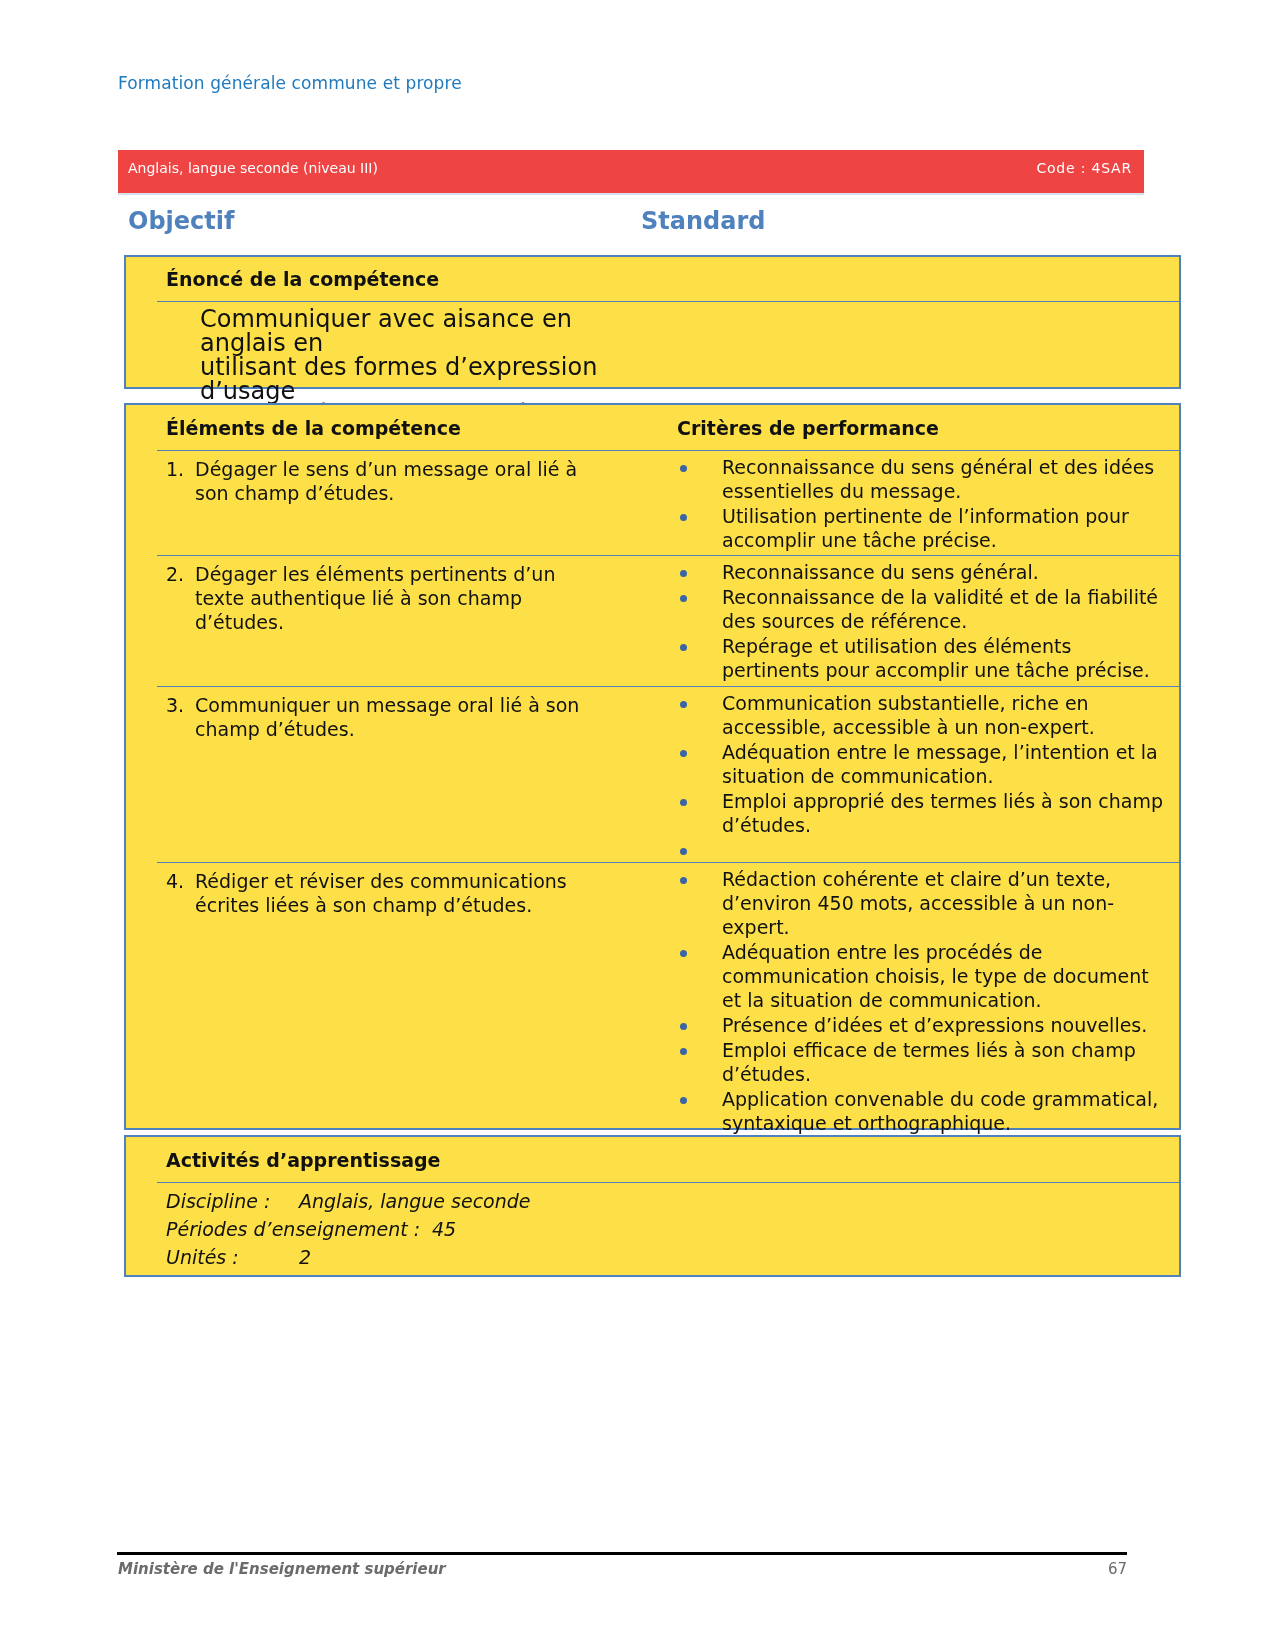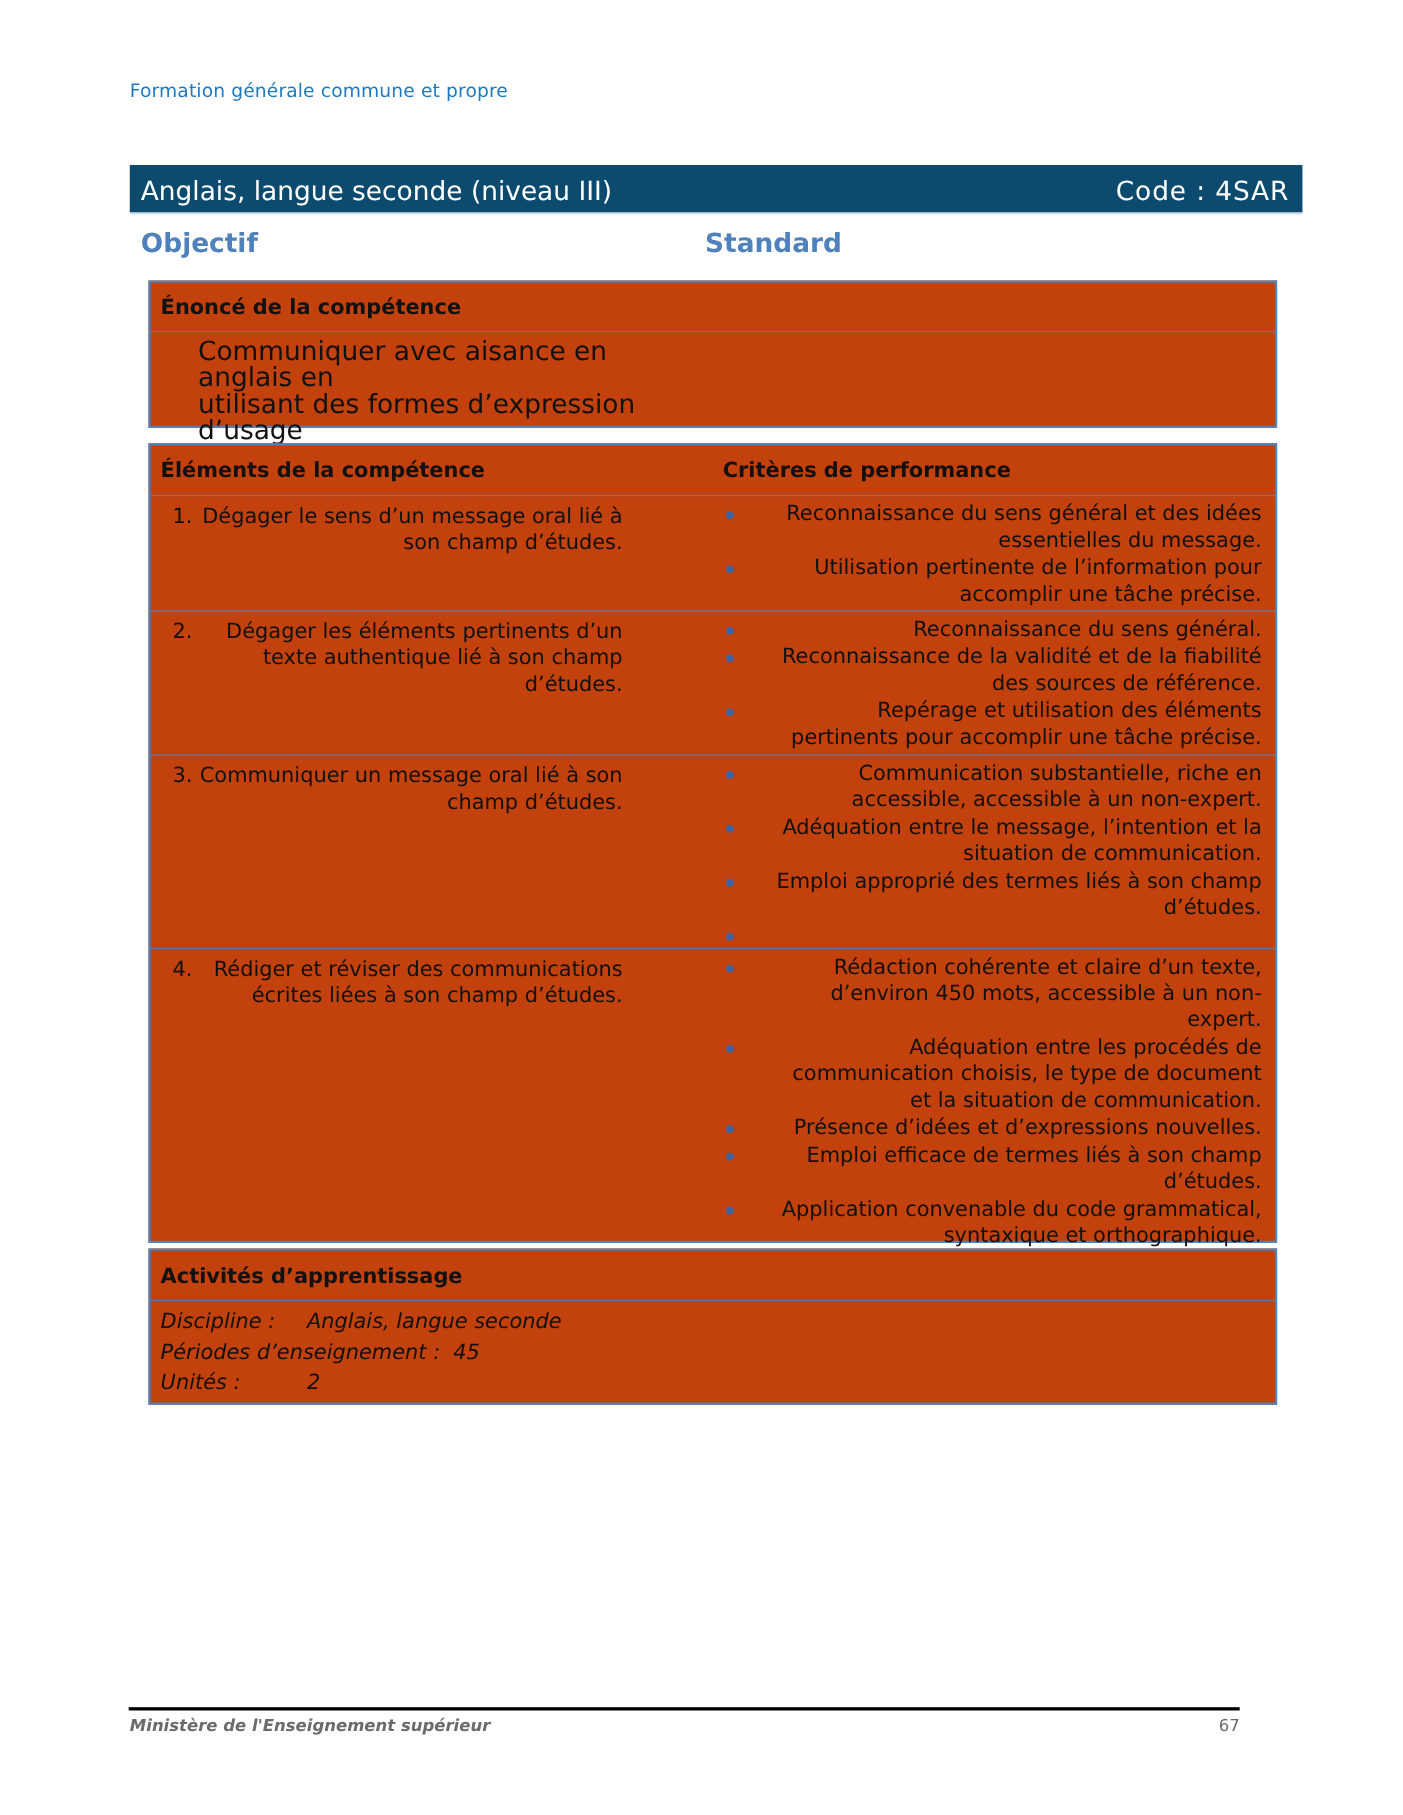--- a/index.html
+++ b/index.html
@@ -6,44 +6,43 @@
   body {
     width: 1275px; height: 1650px; background: #ffffff; position: relative;
     font-family: "DejaVu Sans", sans-serif; color: #111111; overflow: hidden;
   }
   .running-head {
     position: absolute; left: 118px; top: 73px;
     font-size: 17px; color: #1f7abf; letter-spacing: 0.1px;
   }
   .banner {
     position: absolute; left: 118px; top: 150px; width: 1026px; height: 43px;
-    background: #0c4a6e; color: #ffffff; font-size: 24px;
+    background: #ef4444; color: #ffffff; font-size: 14px;
     box-shadow: 0 2px 0 #d7e1ee;
-    padding-left: 40px;
   }
   .banner .title { position: absolute; left: 10px; top: 10px; }
   .banner .code { position: absolute; right: 12px; top: 10px; letter-spacing: 0.8px; }
   .section-head {
     position: absolute; top: 207px; font-size: 24px; font-weight: bold; color: #4f81bd;
   }
   .box {
-    position: absolute; left: 135px; width: 1022px;
-    border: 2px solid #4f81bd; background: #c2410c;
+    position: absolute; left: 124px; width: 1022px;
+    border: 2px solid #4f81bd; background: #fde047; padding-left: 31px;
   }
   .box .hdr {
     font-weight: bold; font-size: 19px; padding: 0 0 0 9px;
     border-bottom: 1px solid #4f81bd; box-sizing: border-box;
     display: flex; align-items: center;
   }
   .enonce { top: 255px; height: 130px; }
   .enonce .hdr { height: 45px; }
   .enonce .body {
     padding: 5px 9px 0 9px; font-size: 24px; line-height: 24px; width: 420px; margin-left: 34px;
   }
-  .elements { top: 403px; height: 723px; text-align: right; }
+  .elements { top: 403px; height: 723px; }
   .elements .hdr { height: 46px; position: relative; }
   .elements .hdr .c2 { position: absolute; left: 520px; }
   .row {
     position: relative; border-bottom: 1px solid #4f81bd; box-sizing: border-box;
   }
   .row:last-child { border-bottom: none; }
   .row .el {
     position: absolute; left: 9px; top: 6px; width: 420px;
     font-size: 19px; line-height: 24px; display: flex;
   }

